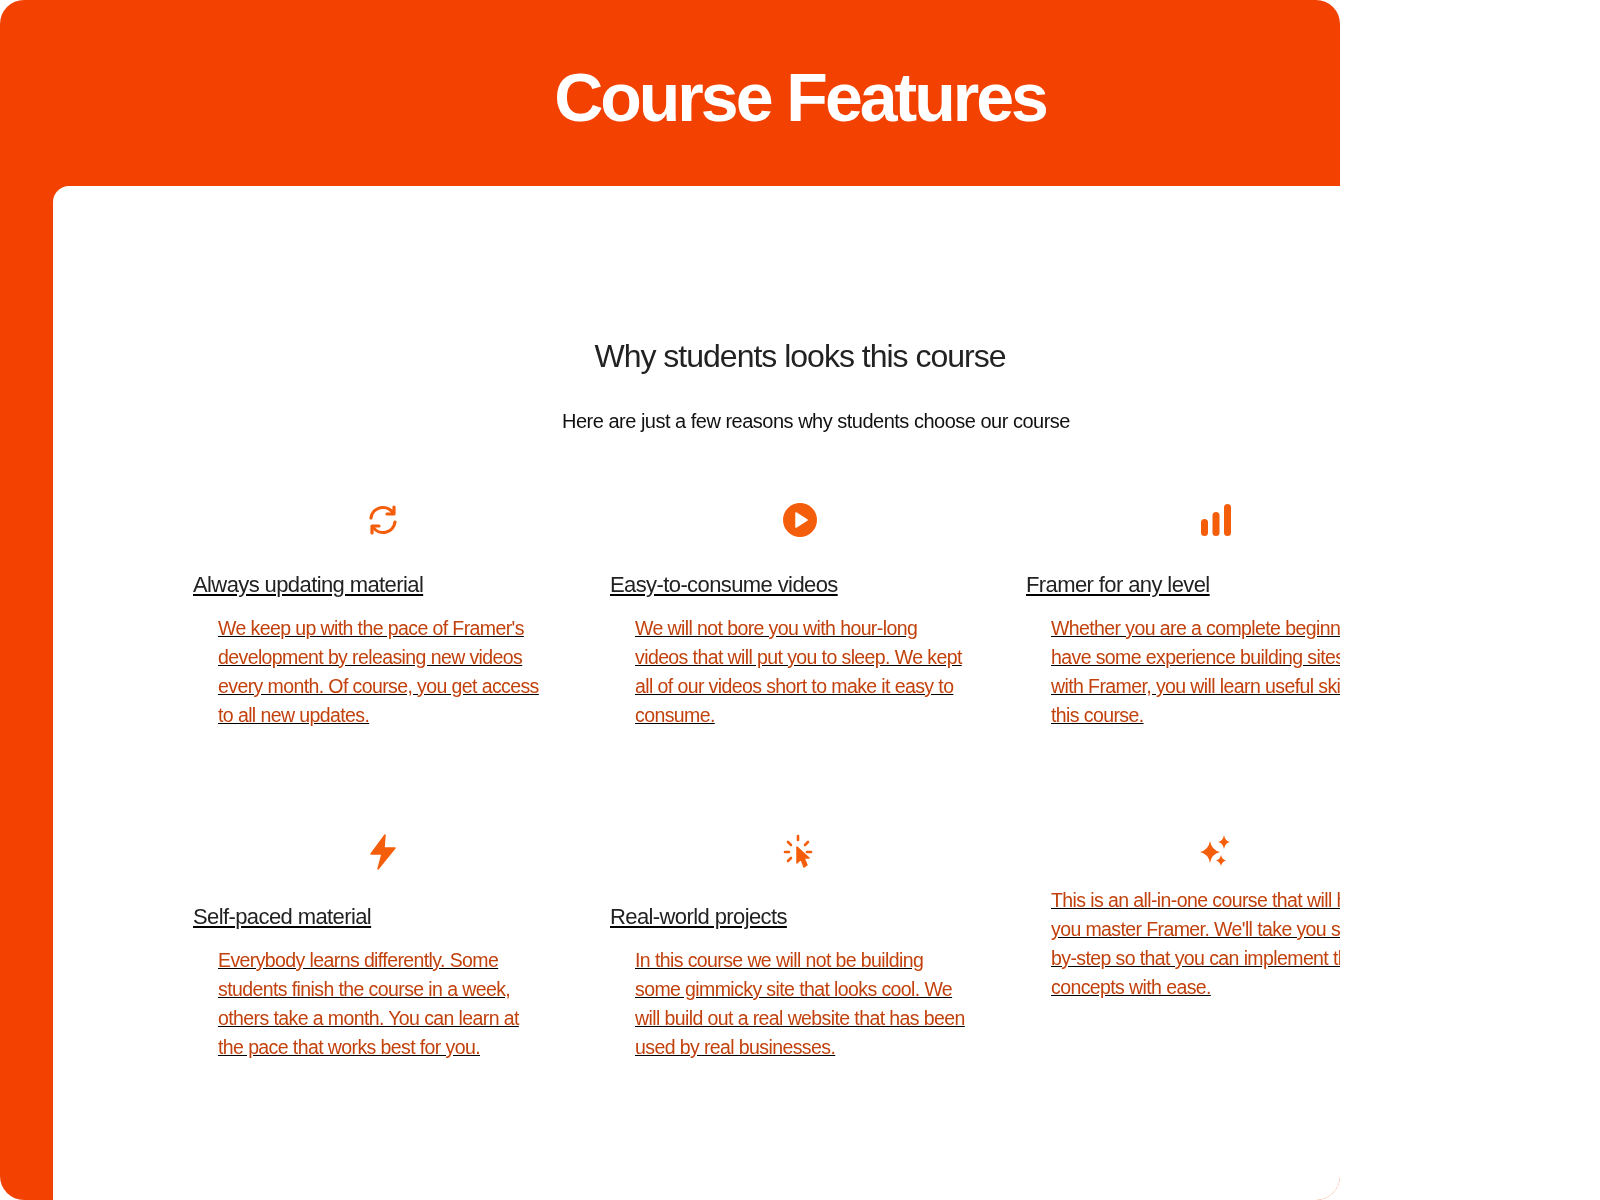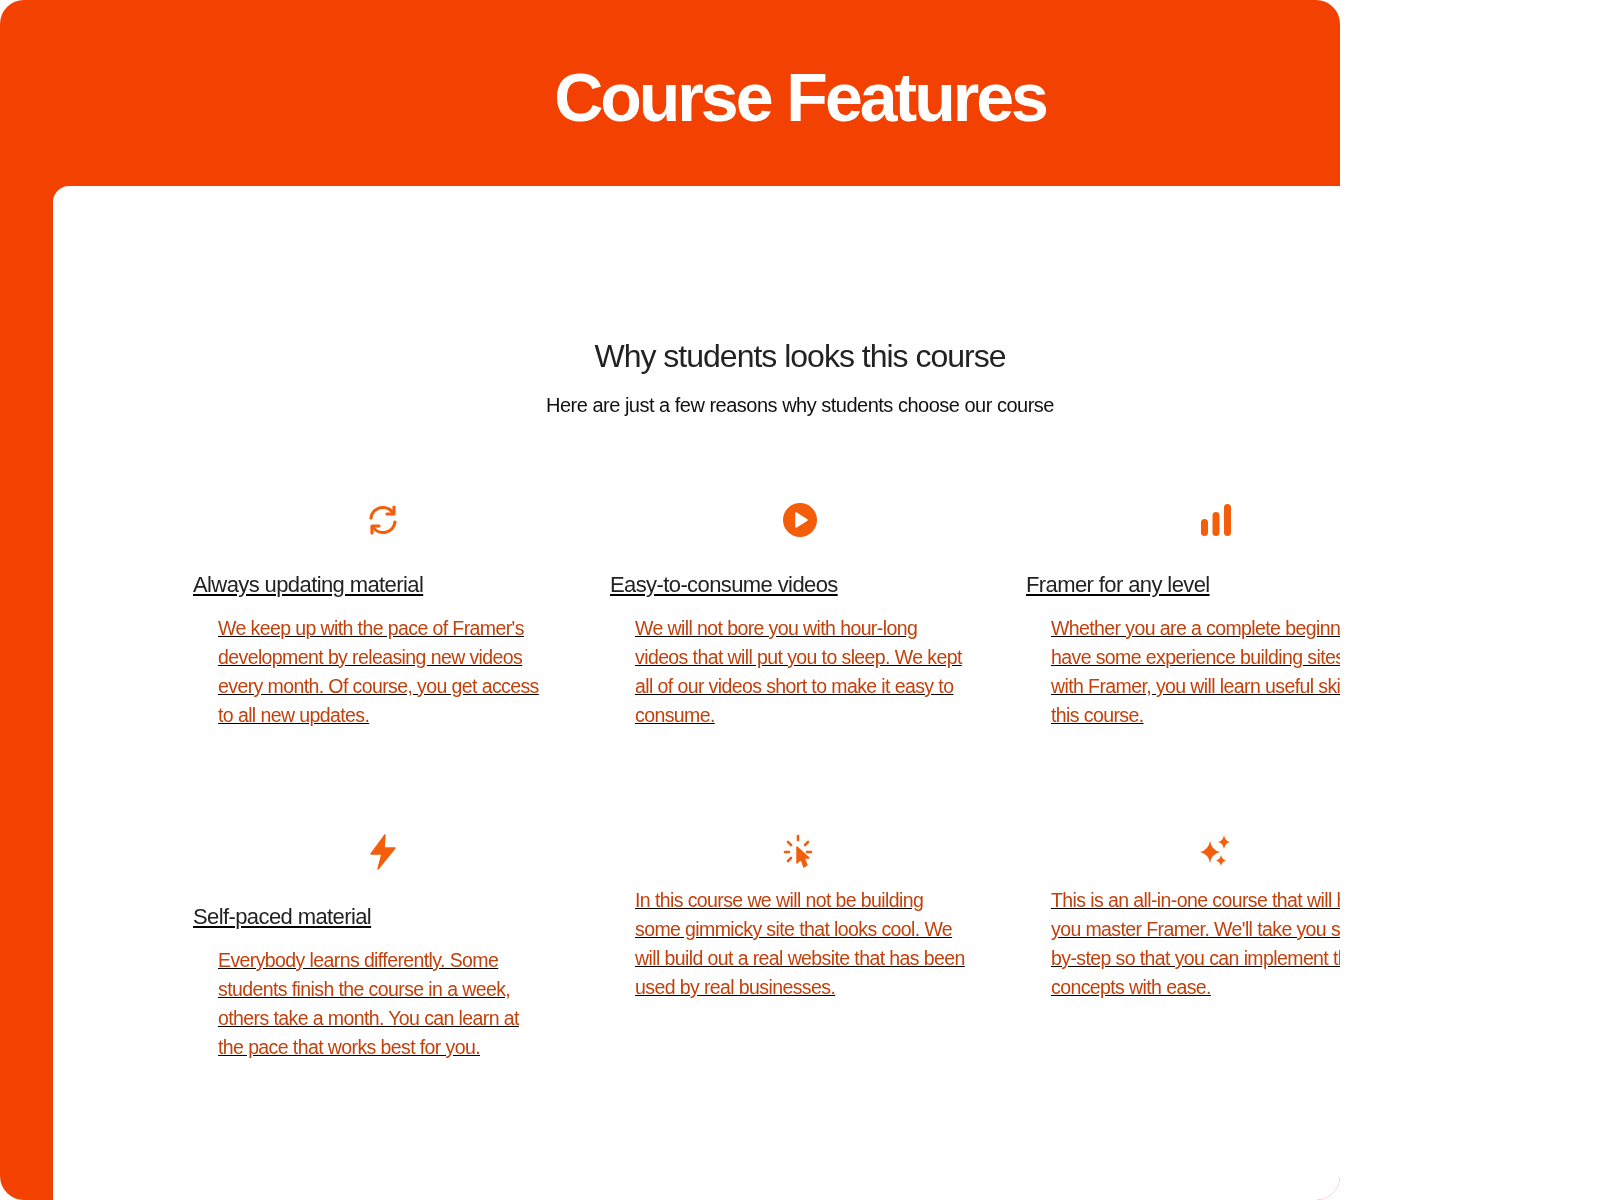--- a/index.html
+++ b/index.html
@@ -17,21 +17,21 @@
     position: absolute; left: 53px; top: 186px; width: 1494px; height: 1060px;
     background: #ffffff; border-radius: 16px;
   }
   .section-title {
     position: absolute; top: 150px; left: 0; width: 100%; text-align: center;
     font-size: 32px; color: #222222; letter-spacing: -1px; margin: 0; font-weight: 400;
     line-height: 40px;
   }
   .section-subtitle {
     position: absolute; top: 205px; left: 0; width: 100%; text-align: center;
-    font-size: 20px; color: #111111; letter-spacing: -0.5px; margin: 0; line-height: 28px;
+    font-size: 20px; color: #111111; letter-spacing: -0.5px; margin: 16px; line-height: 28px;
   }
   .feature {
     position: absolute; width: 380px;  text-decoration: underline;
   }
   .feature .icon {
     display: block; margin: 0 auto; width: 40px; height: 40px; color: #f45d0a;
   }
   .feature .icon svg { width: 40px; height: 40px; display: block; }
   .feature .ftitle {
     margin-top: 30px; font-size: 22px; color: #222222; letter-spacing: -0.6px;
@@ -103,20 +103,21 @@
         <svg viewBox="0 0 40 40" fill="none" stroke="currentColor" stroke-width="2.6" stroke-linecap="round">
           <path d="M18 4 L18 8"></path>
           <path d="M8 10 L11 13"></path>
           <path d="M28 10 L25 13"></path>
           <path d="M5 20 L9 20"></path>
           <path d="M27 20 L31 20"></path>
           <path d="M8 29 L11 26"></path>
           <path d="M17 15 L17 31 L21 27 L24 35 L27 33 L24 26 L29 26 Z" fill="currentColor" stroke-linejoin="round" stroke-width="1.5"></path>
         </svg>
       </span>
+      <div class="ftitle">Real-world projects</div>
       <div class="fdesc">In this course we will not be building some gimmicky site that looks cool. We will build out a real website that has been used by real businesses.</div>
     </div>
 
     <div class="feature" style="left:973px; top:646px;">
       <span class="icon">
         <svg viewBox="0 0 40 40" fill="currentColor">
           <path d="M14 9 Q15.5 18 24 20 Q15.5 22 14 31 Q12.5 22 4 20 Q12.5 18 14 9 Z"></path>
           <path d="M28 3 Q29 9 34 10 Q29 11 28 17 Q27 11 22 10 Q27 9 28 3 Z"></path>
           <path d="M25 23 Q26 27.5 30 28.5 Q26 29.5 25 34 Q24 29.5 20 28.5 Q24 27.5 25 23 Z"></path>
         </svg>

